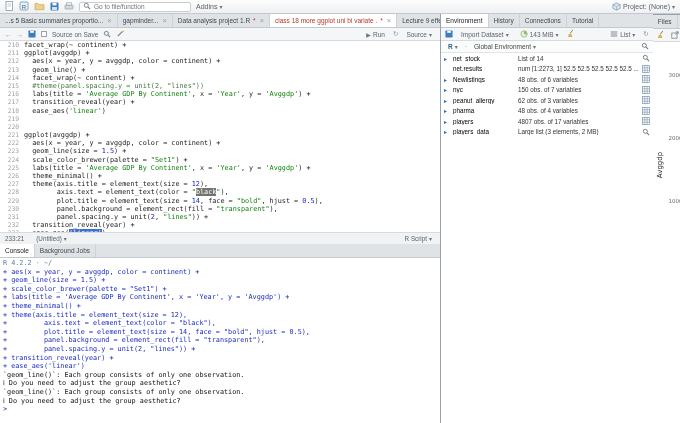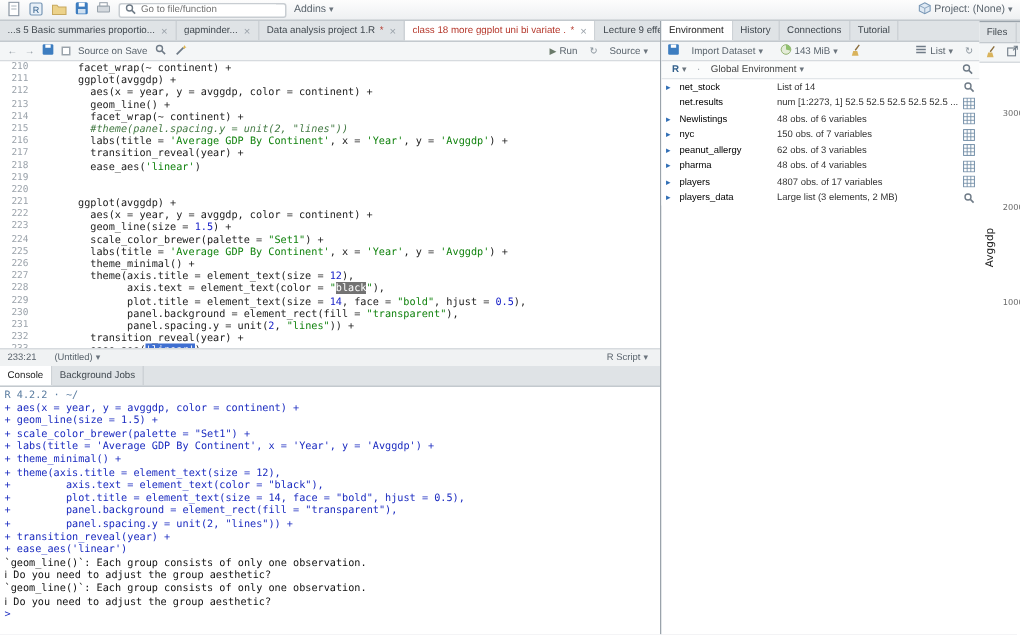--- a/index.html
+++ b/index.html
@@ -25,25 +25,25 @@
   .tab.active { background:#fff; color:#222; }
   .tab.red { color:#b5382c; }
   .tab .close { color:#98a0a8; font-size:7.5px; margin-left:1px; }
   .tab .mod { color:#b5382c; }
 
   
   .ed-toolbar { height:13px; background:#f4f6f7; border-bottom:1px solid #d7dbdf; display:flex; align-items:center; gap:5px; padding:0 5px; color:#5a646d; flex:none; font-size:6.5px; }
   .checkbox { width:6px; height:6px; border:1px solid #9aa3ab; background:#fff; display:inline-block; }
   .btn { display:flex; align-items:center; gap:2px; padding:0 3px; border-radius:2px; }
   .code { flex:1; background:#fff; overflow:hidden; font-family:"DejaVu Sans Mono",monospace; font-size:6.8px; line-height:8.2px; white-space:pre; }
-  .code-row { display:flex; height:8.2px;gap:28px; }
+  .code-row { display:flex; height:8.2px; }
   .gutter { width:24px; text-align:right; padding-right:5px; color:#9aa2aa; flex:none; font-size:6.3px; }
   .tok-str { color:#12830f;text-align:center; }
   .tok-num { color:#1a23c8; }
-  .tok-com { color:#447a44; font-style:italic; }
+  .tok-com { color:#447a44; }
   .hl-find { background:#737373; color:#fff; }
   .hl-sel  { background:#3f6fd0; color:#fff; }
 
   .statusbar { height:12px; background:#f0f2f3; border-top:1px solid #d7dbdf; display:flex; align-items:center; gap:9px; padding:0 5px; color:#5a646d; font-size:6.3px; flex:none; }
 
   
   .console-body { height:165px; background:#fff; font-family:"DejaVu Sans Mono",monospace; font-size:6.8px; line-height:8.6px; padding:1px 3px; white-space:pre; overflow:hidden; flex:none; }
   .cons-header { color:#5a7ca0; }
   .cons-in { color:#1b2bc0; }
   .cons-msg { color:#111; }

